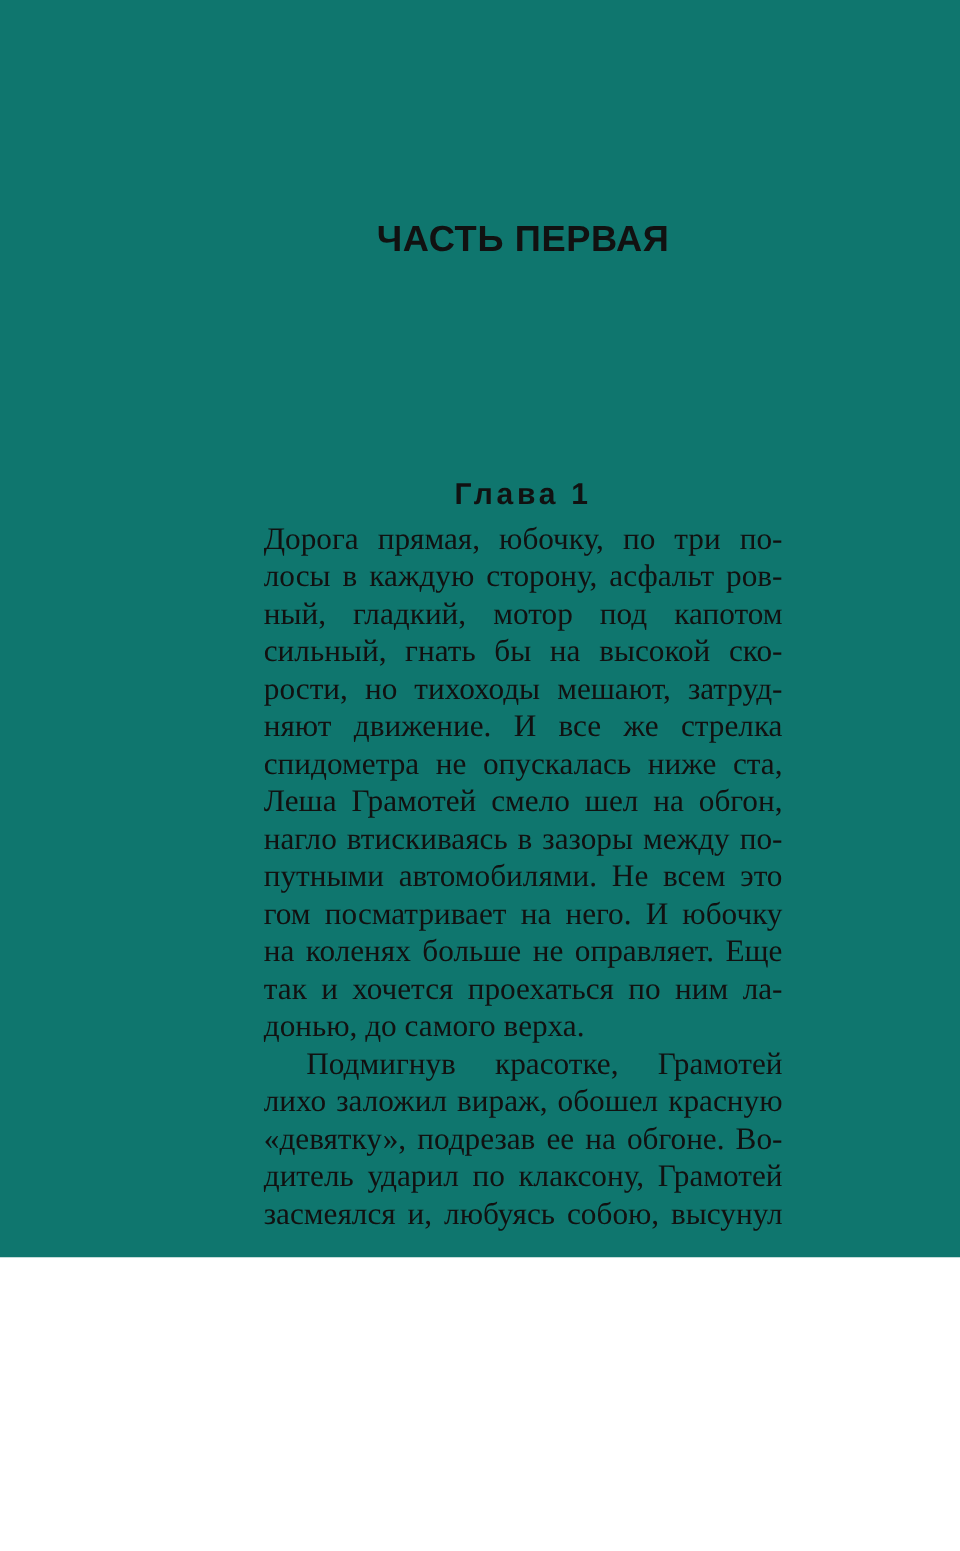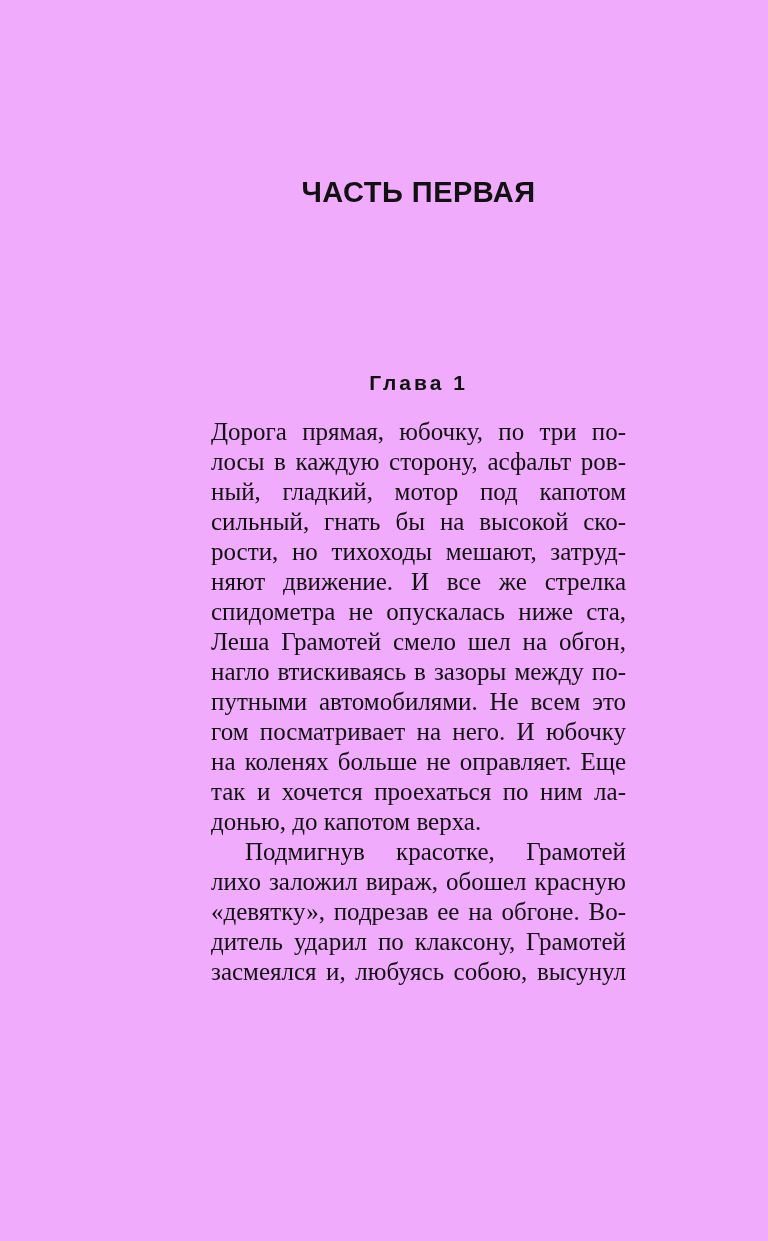--- a/index.html
+++ b/index.html
@@ -3,50 +3,50 @@
 <meta charset="utf-8">
 <style>
   html, body {
     margin: 0;
     padding: 0;
     background: #ffffff;
   }
   .page {
     position: relative;
     width: 768px;
-    height: 1241px;
-    background: #f0abfc;
+    height: 1006px;
+    background: #0f766e;
     overflow: hidden;
     font-family: "Liberation Serif", serif;
     color: #111111;
   }
   .part-title {
     position: absolute;
     top: 178px;
     left: 211px;
     width: 415px;
     margin: 0;
     text-align: center;
     font-family: "Liberation Sans", sans-serif;
     font-weight: 700;
     font-size: 29px;
     line-height: 1;
     letter-spacing: 0.5px;
     color: #111111;
   }
   .chapter-title {
     position: absolute;
-    top: 372px;
+    top: 384px;
     left: 211px;
     width: 415px;
     margin: 0;
     text-align: center;
     font-family: "Liberation Sans", sans-serif;
     font-weight: 700;
-    font-size: 21px;
+    font-size: 24px;
     line-height: 1;
     letter-spacing: 3px;
     color: #111111;
   }
   .body-text {
     position: absolute;
     top: 417px;
     left: 211px;
     width: 415px;
     font-size: 25px;
@@ -81,20 +81,20 @@
       <div class="line justify">сильный, гнать бы на высокой ско-</div>
       <div class="line justify">рости, но тихоходы мешают, затруд-</div>
       <div class="line justify">няют движение. И все же стрелка</div>
       <div class="line justify">спидометра не опускалась ниже ста,</div>
       <div class="line justify">Леша Грамотей смело шел на обгон,</div>
       <div class="line justify">нагло втискиваясь в зазоры между по-</div>
       <div class="line justify">путными автомобилями. Не всем это</div>
       <div class="line justify">гом посматривает на него. И юбочку</div>
       <div class="line justify">на коленях больше не оправляет. Еще</div>
       <div class="line justify">так и хочется проехаться по ним ла-</div>
-      <div class="line">донью, до капотом верха.</div>
+      <div class="line">донью, до самого верха.</div>
       <div class="line justify indent">Подмигнув красотке, Грамотей</div>
       <div class="line justify">лихо заложил вираж, обошел красную</div>
       <div class="line justify">«девятку», подрезав ее на обгоне. Во-</div>
       <div class="line justify">дитель ударил по клаксону, Грамотей</div>
       <div class="line justify">засмеялся и, любуясь собою, высунул</div>
     </div>
 </div>
 
 </body></html>

